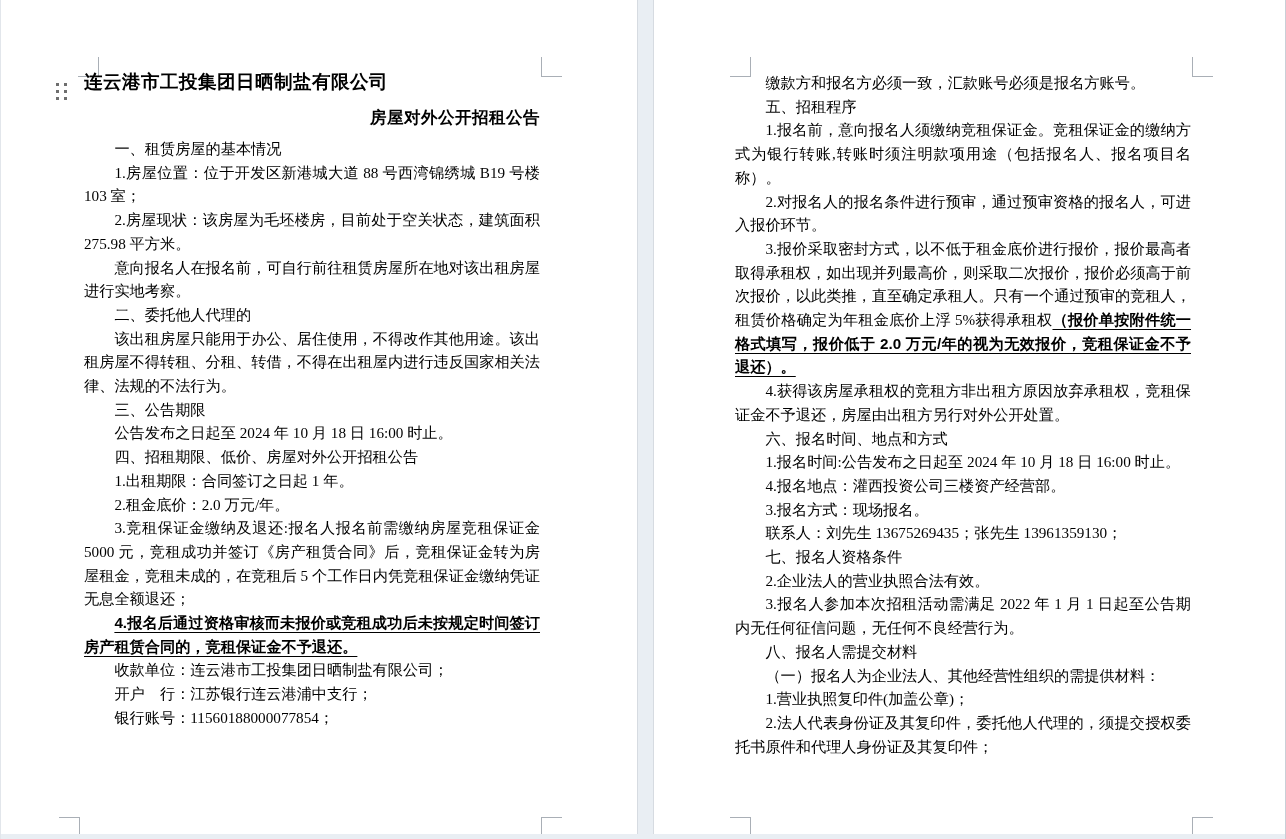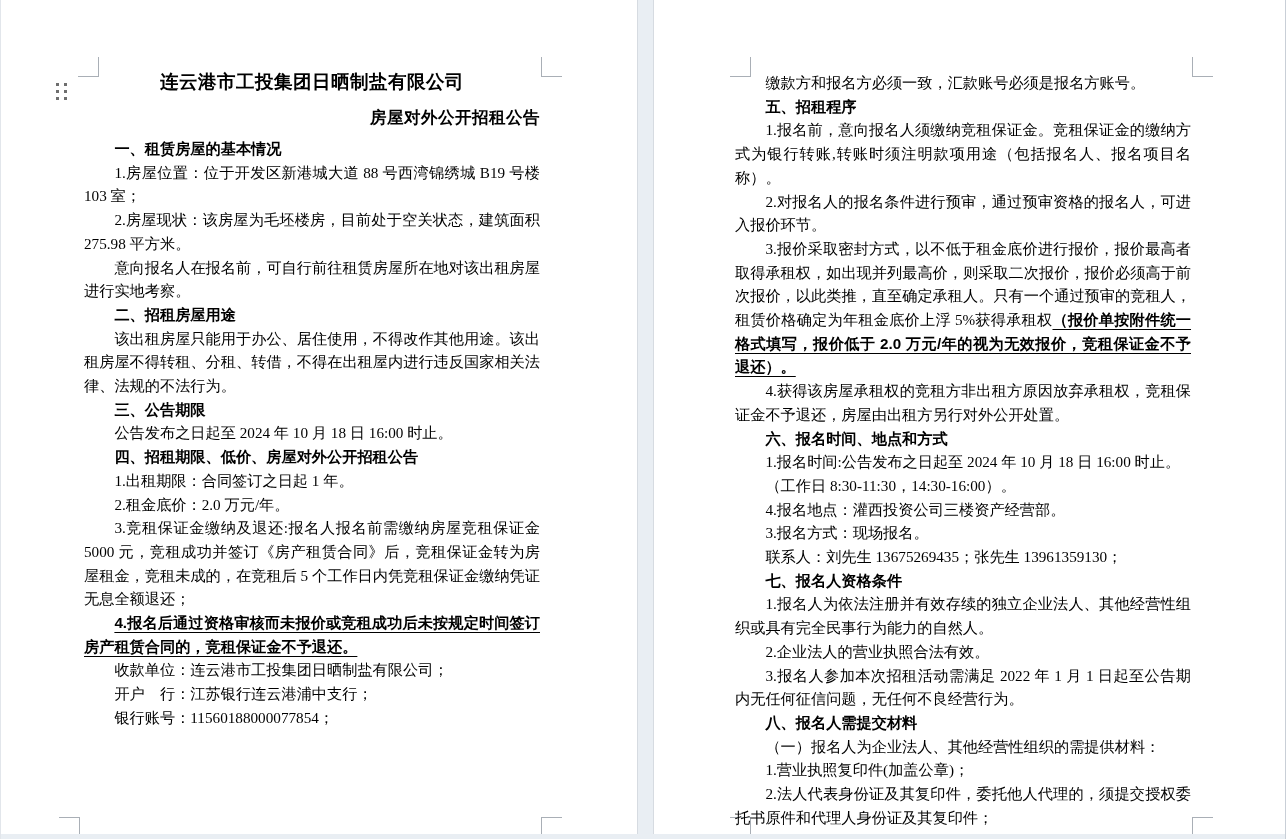--- a/index.html
+++ b/index.html
@@ -35,36 +35,36 @@
     width:3px;height:3px;background:#6e6e6e;
     box-shadow:0 -1px 0 -1.5px #6e6e6e;
   }
   
   .flow{position:absolute;width:456px;}
   .page-1 .flow{left:83px;top:69px;}
   .page-2 .flow{left:81px;top:71px;}
   .doc-title{
     margin:0 0 10px 0;
     font:700 18.5px/26px "Liberation Sans","DejaVu Sans",sans-serif;
-    text-align:center;letter-spacing:.5px;
+    letter-spacing:.5px;
   }
   .doc-subtitle{
     margin:0 0 8px 0;
     font:700 16.5px/24px "Liberation Sans","DejaVu Sans",sans-serif;
     text-align:right;letter-spacing:.5px;
   }
   .para{
     margin:0;
     font-size:15.2px;line-height:23.7px;
     text-align:justify;
     text-indent:2em;
   }
   .para.heading{
     font-family:"Liberation Sans","DejaVu Sans",sans-serif;
-    font-weight:700;
+    font-weight:400;
     text-align:left;
   }
   .para .b{
     font-family:"Liberation Sans","DejaVu Sans",sans-serif;
     font-weight:700;
   }
   .para .u{
     text-decoration:underline;
     text-underline-offset:4px;
     text-decoration-thickness:1.4px;
@@ -91,21 +91,21 @@
     </div>
 
     <div class="flow">
       <h1 class="doc-title">连云港市工投集团日晒制盐有限公司</h1>
       <h2 class="doc-subtitle">房屋对外公开招租公告</h2>
       <div>
           <p class="para heading"><span>一、租赁房屋的基本情况</span></p>
           <p class="para"><span>1.房屋位置：位于开发区新港城大道 88 号西湾锦绣城 B19 号楼 103 室；</span></p>
           <p class="para"><span>2.房屋现状：该房屋为毛坯楼房，目前处于空关状态，建筑面积 275.98 平方米。</span></p>
           <p class="para"><span>意向报名人在报名前，可自行前往租赁房屋所在地对该出租房屋进行实地考察。</span></p>
-          <p class="para heading"><span>二、招租房屋用途</span></p>
+          <p class="para heading"><span>二、委托他人代理的</span></p>
           <p class="para"><span>该出租房屋只能用于办公、居住使用，不得改作其他用途。该出租房屋不得转租、分租、转借，不得在出租屋内进行违反国家相关法律、法规的不法行为。</span></p>
           <p class="para heading"><span>三、公告期限</span></p>
           <p class="para"><span>公告发布之日起至 2024 年 10 月 18 日 16:00 时止。</span></p>
           <p class="para heading"><span>四、招租期限、低价、房屋对外公开招租公告</span></p>
           <p class="para"><span>1.出租期限：合同签订之日起 1 年。</span></p>
           <p class="para"><span>2.租金底价：2.0 万元/年。</span></p>
           <p class="para"><span>3.竞租保证金缴纳及退还:报名人报名前需缴纳房屋竞租保证金 5000 元，竞租成功并签订《房产租赁合同》后，竞租保证金转为房屋租金，竞租未成的，在竞租后 5 个工作日内凭竞租保证金缴纳凭证无息全额退还；</span></p>
           <p class="para"><span class="b u">4.报名后通过资格审核而未报价或竞租成功后未按规定时间签订房产租赁合同的，竞租保证金不予退还。</span></p>
           <p class="para"><span>收款单位：连云港市工投集团日晒制盐有限公司；</span></p>
           <p class="para"><span>开户　行：江苏银行连云港浦中支行；</span></p>
@@ -123,26 +123,24 @@
     <div class="flow">
       <div>
           <p class="para"><span>缴款方和报名方必须一致，汇款账号必须是报名方账号。</span></p>
           <p class="para heading"><span>五、招租程序</span></p>
           <p class="para"><span>1.报名前，意向报名人须缴纳竞租保证金。竞租保证金的缴纳方式为银行转账,转账时须注明款项用途（包括报名人、报名项目名称）。</span></p>
           <p class="para"><span>2.对报名人的报名条件进行预审，通过预审资格的报名人，可进入报价环节。</span></p>
           <p class="para"><span>3.报价采取密封方式，以不低于租金底价进行报价，报价最高者取得承租权，如出现并列最高价，则采取二次报价，报价必须高于前次报价，以此类推，直至确定承租人。只有一个通过预审的竞租人，租赁价格确定为年租金底价上浮 5%获得承租权</span><span class="b u">（报价单按附件统一格式填写，报价低于 2.0 万元/年的视为无效报价，竞租保证金不予退还）。</span></p>
           <p class="para"><span>4.获得该房屋承租权的竞租方非出租方原因放弃承租权，竞租保证金不予退还，房屋由出租方另行对外公开处置。</span></p>
           <p class="para heading"><span>六、报名时间、地点和方式</span></p>
           <p class="para"><span>1.报名时间:公告发布之日起至 2024 年 10 月 18 日 16:00 时止。</span></p>
-          <p class="para"><span>（工作日 8:30-11:30，14:30-16:00）。</span></p>
           <p class="para"><span>4.报名地点：灌西投资公司三楼资产经营部。</span></p>
           <p class="para"><span>3.报名方式：现场报名。</span></p>
           <p class="para"><span>联系人：刘先生  13675269435；张先生  13961359130；</span></p>
           <p class="para heading"><span>七、报名人资格条件</span></p>
-          <p class="para"><span>1.报名人为依法注册并有效存续的独立企业法人、其他经营性组织或具有完全民事行为能力的自然人。</span></p>
           <p class="para"><span>2.企业法人的营业执照合法有效。</span></p>
           <p class="para"><span>3.报名人参加本次招租活动需满足 2022 年 1 月 1 日起至公告期内无任何征信问题，无任何不良经营行为。</span></p>
           <p class="para heading"><span>八、报名人需提交材料</span></p>
           <p class="para"><span>（一）报名人为企业法人、其他经营性组织的需提供材料：</span></p>
           <p class="para"><span>1.营业执照复印件(加盖公章)；</span></p>
           <p class="para"><span>2.法人代表身份证及其复印件，委托他人代理的，须提交授权委托书原件和代理人身份证及其复印件；</span></p>
         </div>
     </div>
   </div>
 

